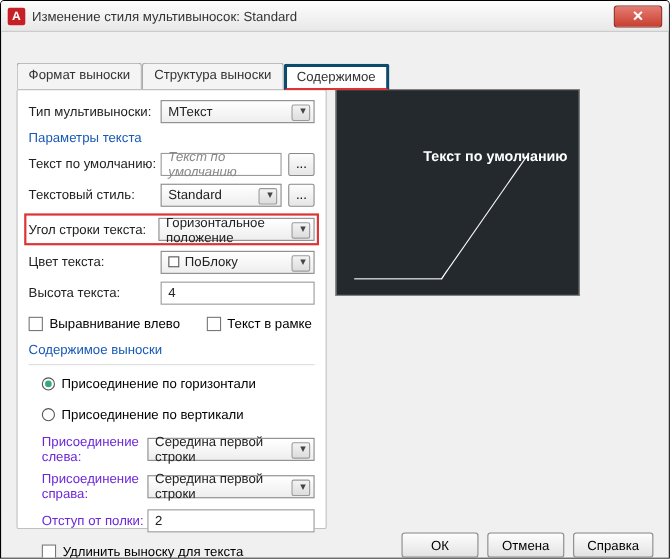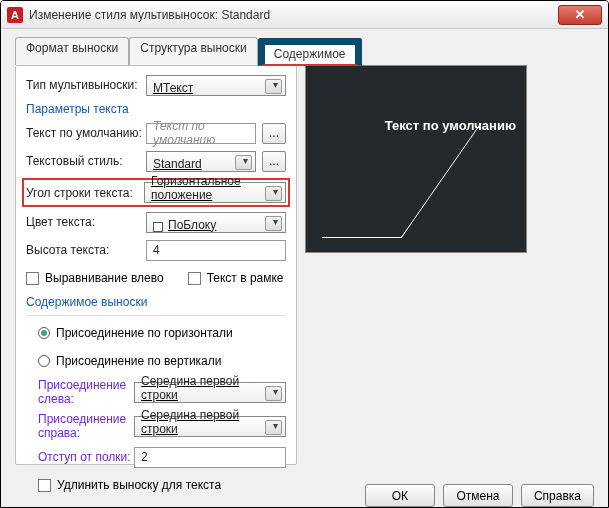--- a/index.html
+++ b/index.html
@@ -5,35 +5,35 @@
   * { box-sizing: border-box; font-family: "Segoe UI", Tahoma, sans-serif; font-size: 12px; }
   body { margin: 0; background: #fff; }
   .window { width: 609px; height: 508px; border: 1px solid #000; border-radius: 4px 4px 0 0; overflow: hidden; background: #f0f0f0; position: relative; }
   .titlebar { height: 28px; background: linear-gradient(#fdfdfd,#e8e8e8); border-bottom: 1px solid #c8c8c8; display: flex; align-items: center; padding: 0 6px; }
   .app-icon { width: 16px; height: 16px; background: #c62026; color: #fff; font-weight: bold; font-size: 11px; display: flex; align-items: center; justify-content: center; border-radius: 2px; margin-right: 6px; }
   .title-text { color: #333; }
   .title-spacer { flex: 1; }
   .close-btn { width: 44px; height: 20px; background: linear-gradient(#e67b72,#c7402f); border: 1px solid #8b2b22; border-radius: 3px; color: #fff; display: flex; align-items: center; justify-content: center; font-size: 13px; font-weight: bold; }
   .content { position: absolute; top: 28px; left: 0; right: 0; bottom: 0; }
   .tabs { display: flex; padding: 8px 10px 0 14px; }
-  .tab { padding: 3px 10px 4px; border: 1px solid #aaa; border-bottom: none; background: #f4f4f4; border-radius: 3px 3px 0 0; margin-right: 0; color: #333; position: relative; }
+  .tab { padding: 3px 10px 4px; border: 1px solid #aaa; border-bottom: none; background: #f4f4f4; border-radius: 3px 3px 0 0; margin-right: 0; color: #333; position: relative; margin-top: 20px; }
   .tab.active { background: #fff; z-index: 2; top: 1px; }
-  .tab.highlight { border: 7px solid #0c4a6e; border-bottom: 2px solid #d33; padding: 2px 9px 3px; }
+  .tab.highlight { border: 3px solid #0c4a6e; border-bottom: 2px solid #d33; padding: 2px 9px 3px; }
   .panel-row { display: flex; padding: 0 10px 0 14px; }
   .panel { border: 1px solid #c0c0c0; background: #fff; border-radius: 2px; }
   .panel-left { width: 282px; height: 400px; padding: 8px 10px; position: relative; }
   .panel-right { width: 222px; height: 188px; margin-left: 8px; background: #24292d; border: 1px solid #888; position: relative; }
   .preview-text { position: absolute; right: 10px; top: 52px; color: #fff; font-weight: bold; font-size: 13px; }
   .preview-line1 { position: absolute; left: 16px; bottom: 14px; width: 80px; height: 1px; background: #fff; }
   .preview-line2 { position: absolute; left: 95px; bottom: 14px; width: 90px; height: 120px; }
   .preview-line2 svg { width: 100%; height: 100%; }
   .row { display: flex; align-items: center; margin-bottom: 6px; min-height: 22px; }
   .label { width: 120px; color: #222; }
   .label-sm { width: 108px; color: #6d28d9; padding-left: 12px; }
-  .select { flex: 1; height: 21px; border: 1px solid #888; background: linear-gradient(#fff,#eee); display: flex; align-items: flex-end; padding: 0 6px; position: relative; text-decoration: underline; }
+  .select { flex: 1; height: 21px; border: 1px solid #888; background: linear-gradient(#fff,#eee); display: flex; align-items: center; padding: 0 6px; position: relative; }
   .select::after { content: ""; position: absolute; right: 3px; top: 3px; width: 15px; height: 13px; background: linear-gradient(#f3f3f3,#ddd); border: 1px solid #999; border-radius: 2px; }
   .select::before { content: "▾"; position: absolute; right: 7px; top: 3px; font-size: 10px; color: #444; z-index: 1; }
   .select-val { color: #222; font-size: 12px; }
   .row-highlight { border: 2px solid #d33; padding: 2px; margin-left: -4px; margin-right: -4px; margin-bottom: 4px; }
   .row-highlight .label { width: 118px; }
   .group-label { color: #1759b5; font-size: 12px; margin: 6px 0 6px 0; }
   .hr { border: none; border-top: 1px solid #ddd; margin: 2px 0 6px; }
   .textin { flex: 1; height: 21px; border: 1px solid #999; padding: 0 6px; background: #fff; color: #888; font-style: italic; display: flex; align-items: center; }
   .textin.normal { color: #222; font-style: normal; }
   .smallbtn { width: 24px; height: 21px; margin-left: 6px; border: 1px solid #888; background: linear-gradient(#fdfdfd,#e6e6e6); border-radius: 2px; display: flex; align-items: center; justify-content: center; }

